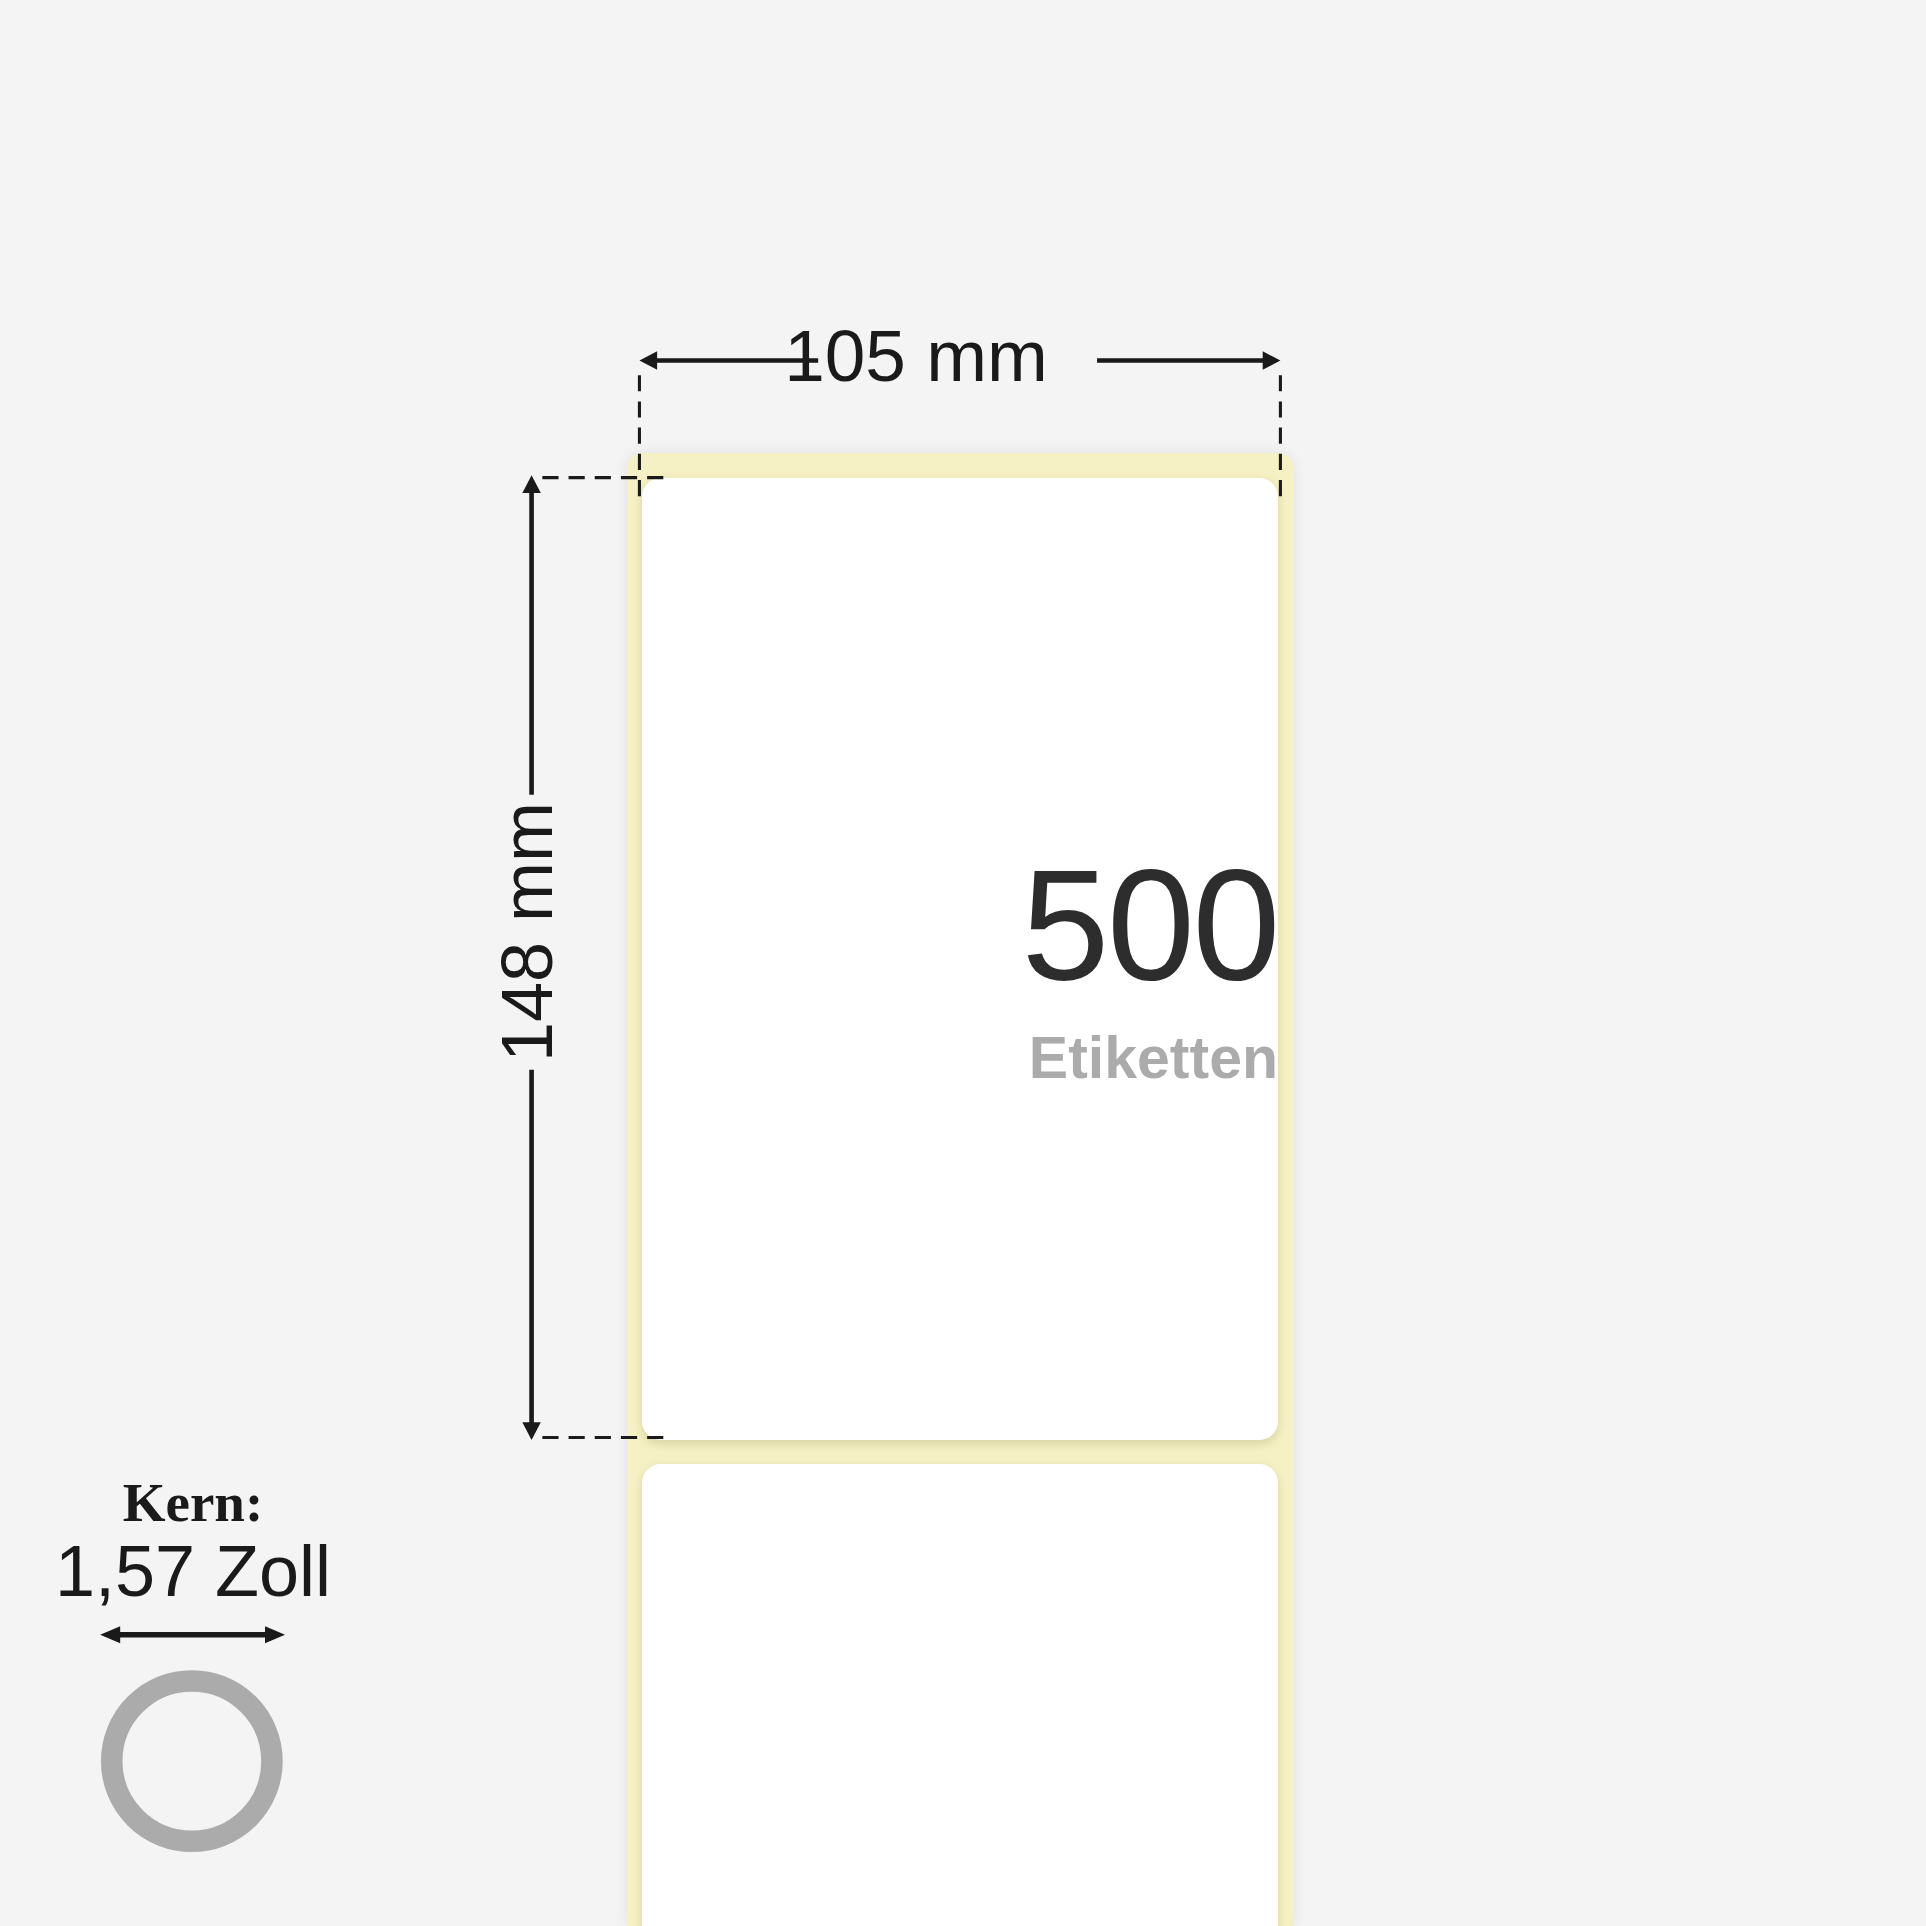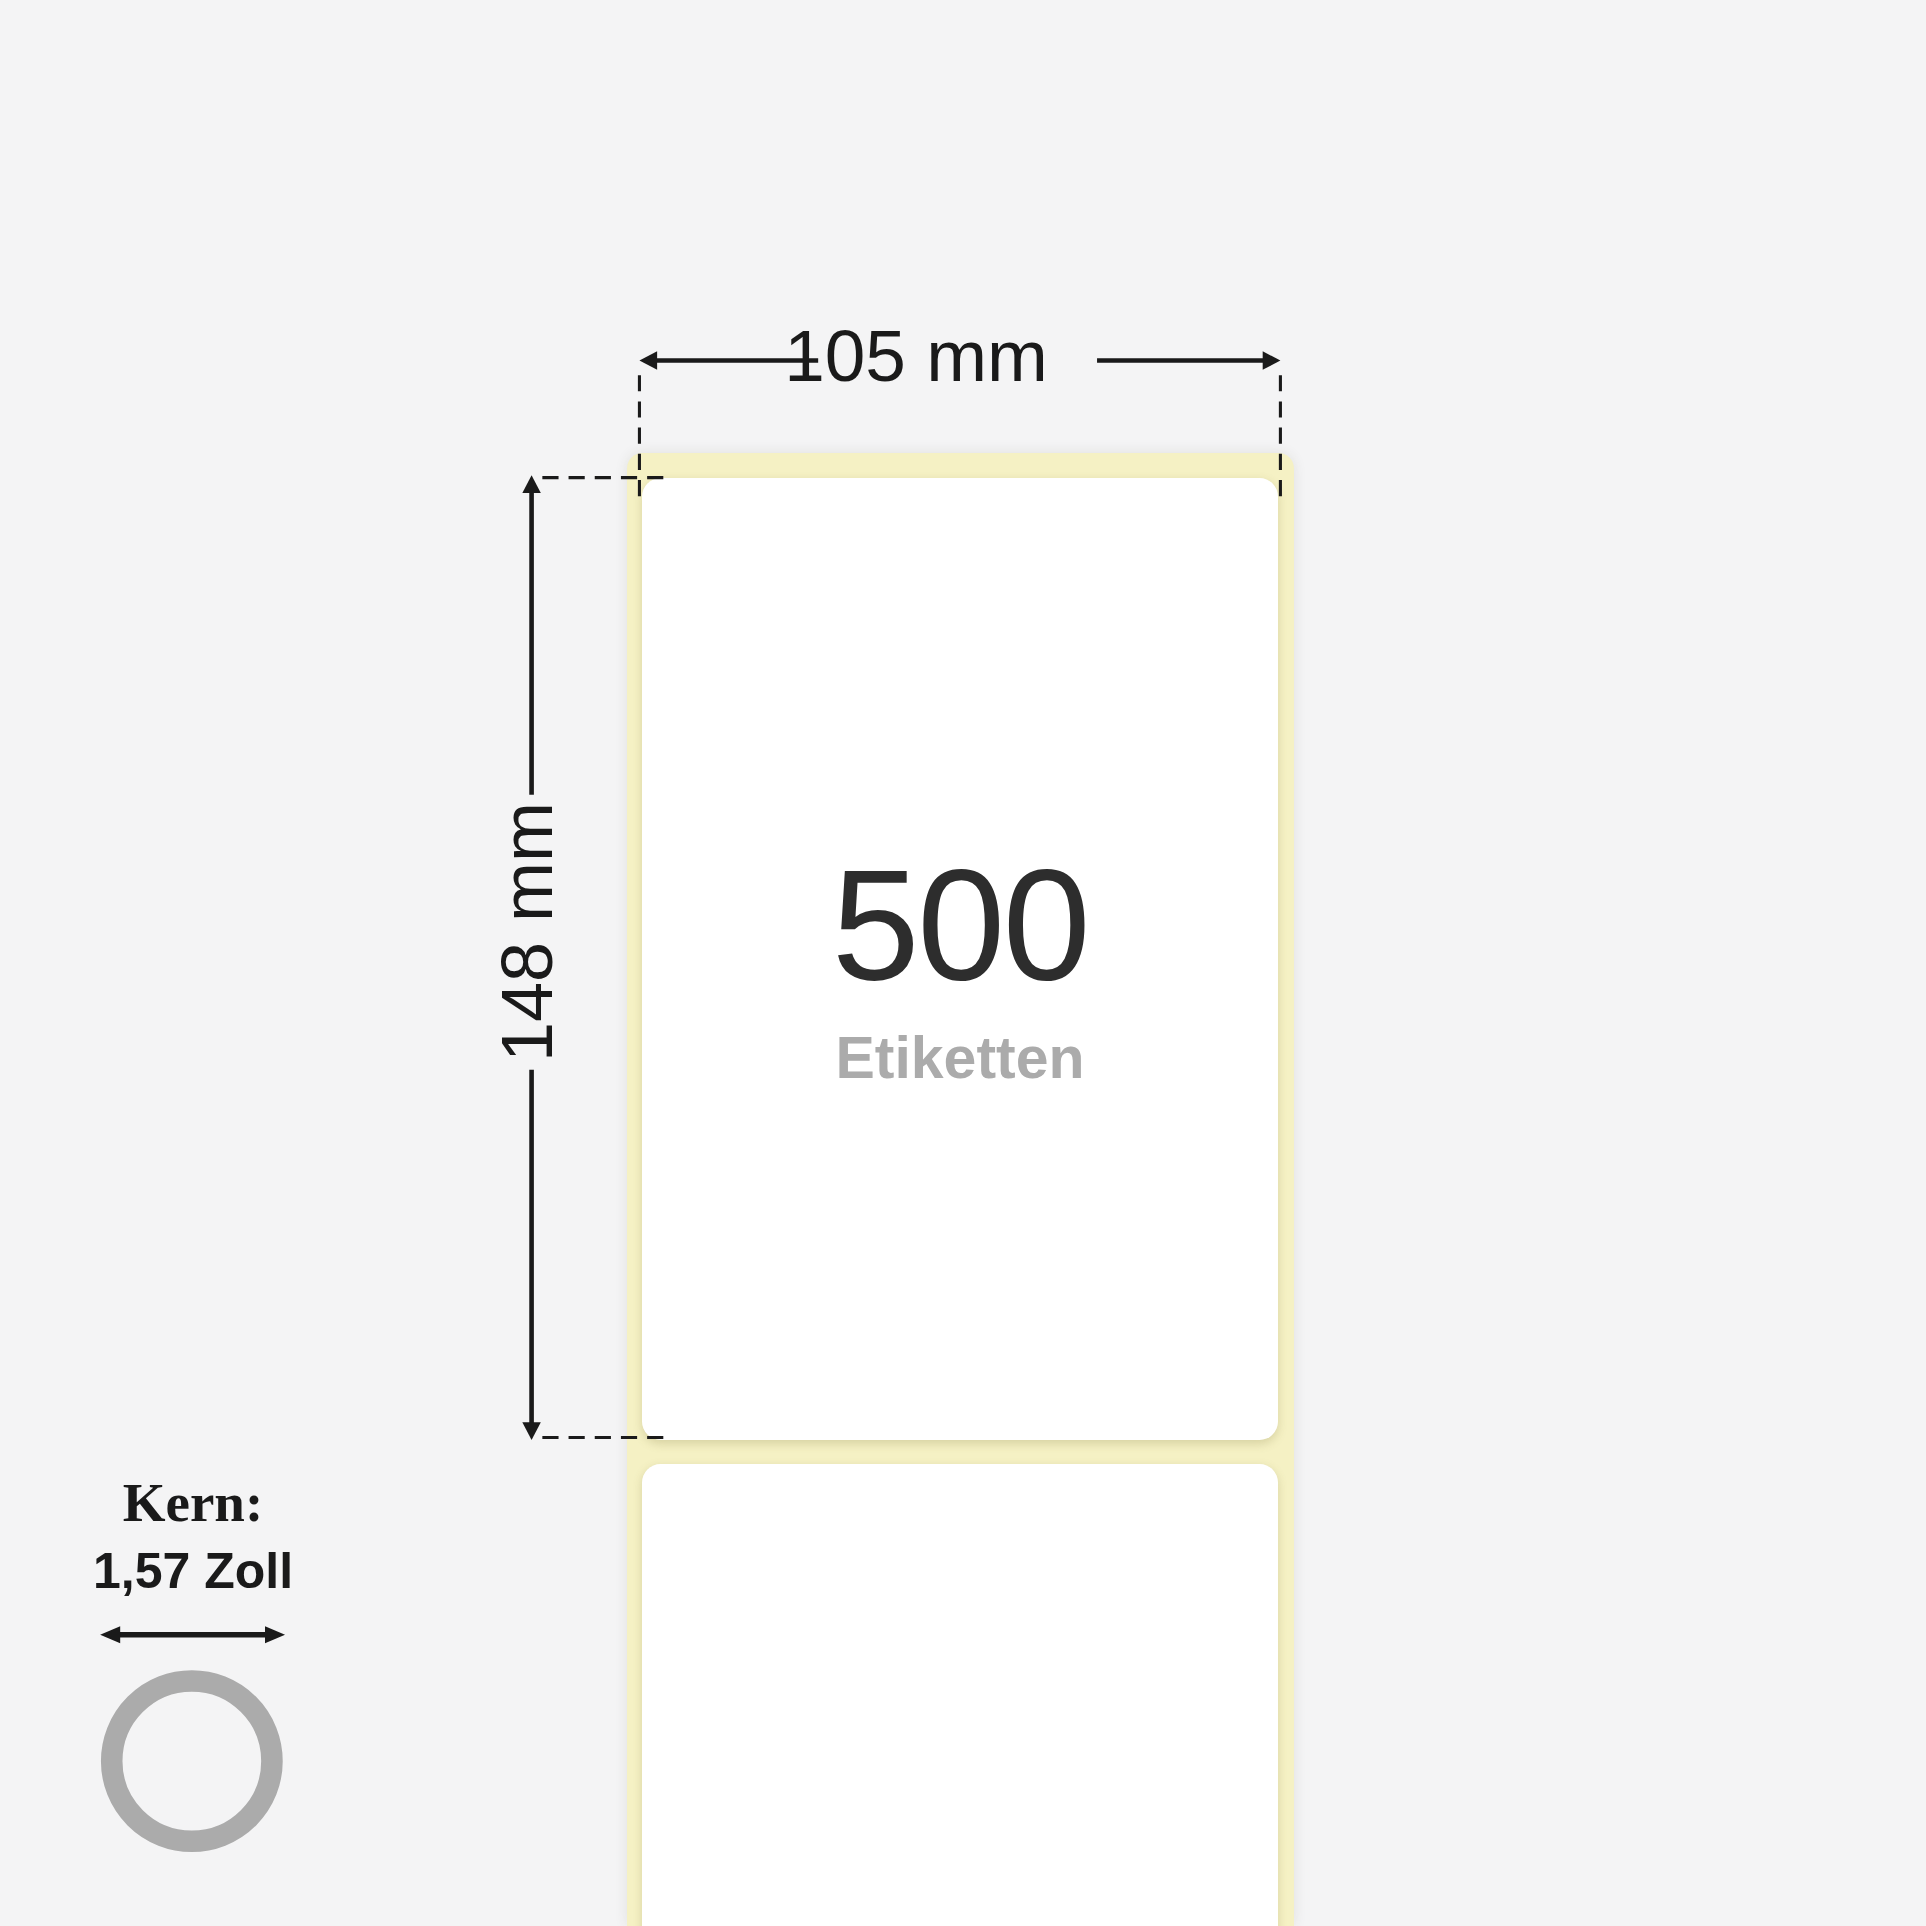--- a/index.html
+++ b/index.html
@@ -27,21 +27,21 @@
     box-shadow:0 0 12.3px rgba(60,60,30,0.10);
   }
   .label{
     position:absolute;left:642px;width:636px;
     background:var(--c-label);
     border-radius:18.5px;
     box-shadow:0 3.9px 9.2px rgba(115,105,45,0.22);
   }
   .label-top{
     top:478px;height:962px;
-    display:flex;flex-direction:column;align-items:center;justify-content:center;
+    display:flex;flex-direction:column;align-items:flex-end;justify-content:center;
     gap:20px;padding-top:20px;
   }
   .label-bottom{top:1464px;height:493px;}
 
   .count{
     font-size:158px;line-height:1;font-weight:400;
     letter-spacing:-0.015em;color:var(--c-count);
   }
   .unit{
     font-size:59px;line-height:1.2;font-weight:700;color:var(--c-muted);
@@ -62,21 +62,21 @@
     transform:translate(-50%,-50%) rotate(-90deg);
     font-size:72px;background:var(--c-background);padding:0 7.7px;
   }
 
   
   .core-block{
     position:absolute;left:31px;top:1468px;width:324px;
     text-align:center;color:var(--c-ink);
   }
   .core-title{font-size:55px;font-weight:700;line-height:69px;font-family:Liberation Serif, serif;}
-  .core-value{font-size:50px;font-weight:700;line-height:68px;}
+  .core-value{font-size:72px;font-weight:400;line-height:68px;}
 </style>
 </head>
 <body>
 
 <div class="stage">
 
   <div class="liner"></div>
 
   <div class="label label-top">
     <div class="count">500</div>

